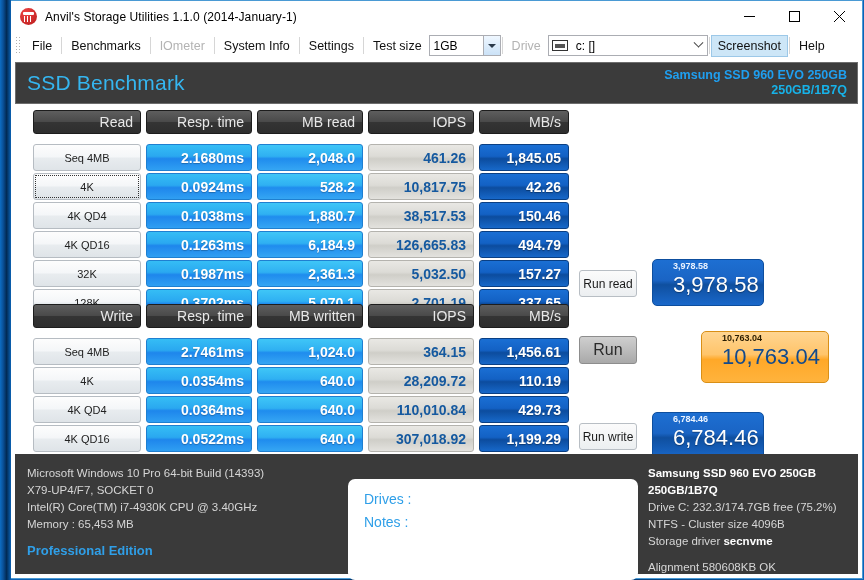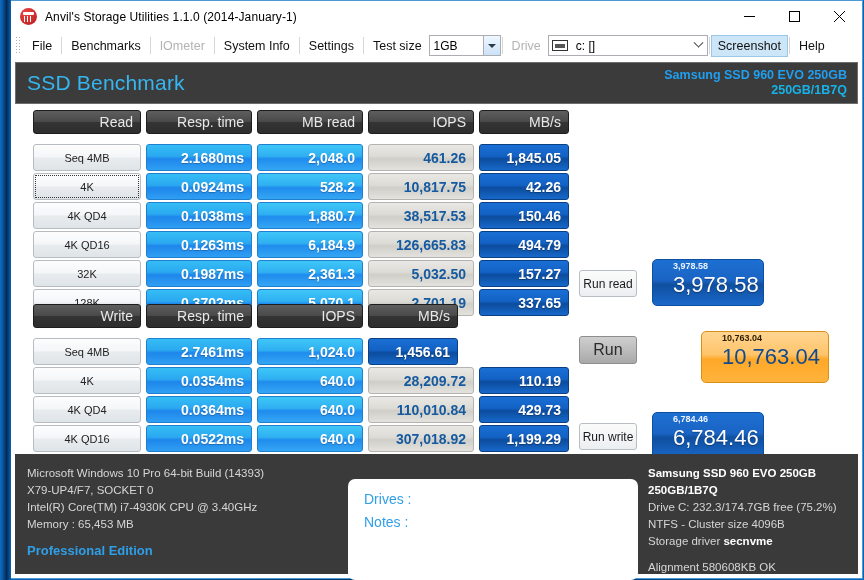--- a/index.html
+++ b/index.html
@@ -367,28 +367,30 @@
         <div class="cell c-mb v-mb">5,070.1</div>
         <div class="cell c-iops v-iops">2,701.19</div>
         <div class="cell c-mbs v-mbs">337.65</div>
       </div>
     </div>
 
     <div class="table" id="write-table" style="top:245px">
       <div class="trow header">
         <div class="cell c-label">Write</div>
         <div class="cell c-resp">Resp. time</div>
+        <div class="cell c-mb">MB written</div>
         <div class="cell c-iops">IOPS</div>
         <div class="cell c-mbs">MB/s</div>
       </div>
 
       <div class="trow">
         <div class="cell c-label btn-label">Seq 4MB</div>
         <div class="cell c-resp v-resp">2.7461ms</div>
         <div class="cell c-mb v-mb">1,024.0</div>
+        <div class="cell c-iops v-iops">364.15</div>
         <div class="cell c-mbs v-mbs">1,456.61</div>
       </div>
       <div class="trow">
         <div class="cell c-label btn-label">4K</div>
         <div class="cell c-resp v-resp">0.0354ms</div>
         <div class="cell c-mb v-mb">640.0</div>
         <div class="cell c-iops v-iops">28,209.72</div>
         <div class="cell c-mbs v-mbs">110.19</div>
       </div>
       <div class="trow">

